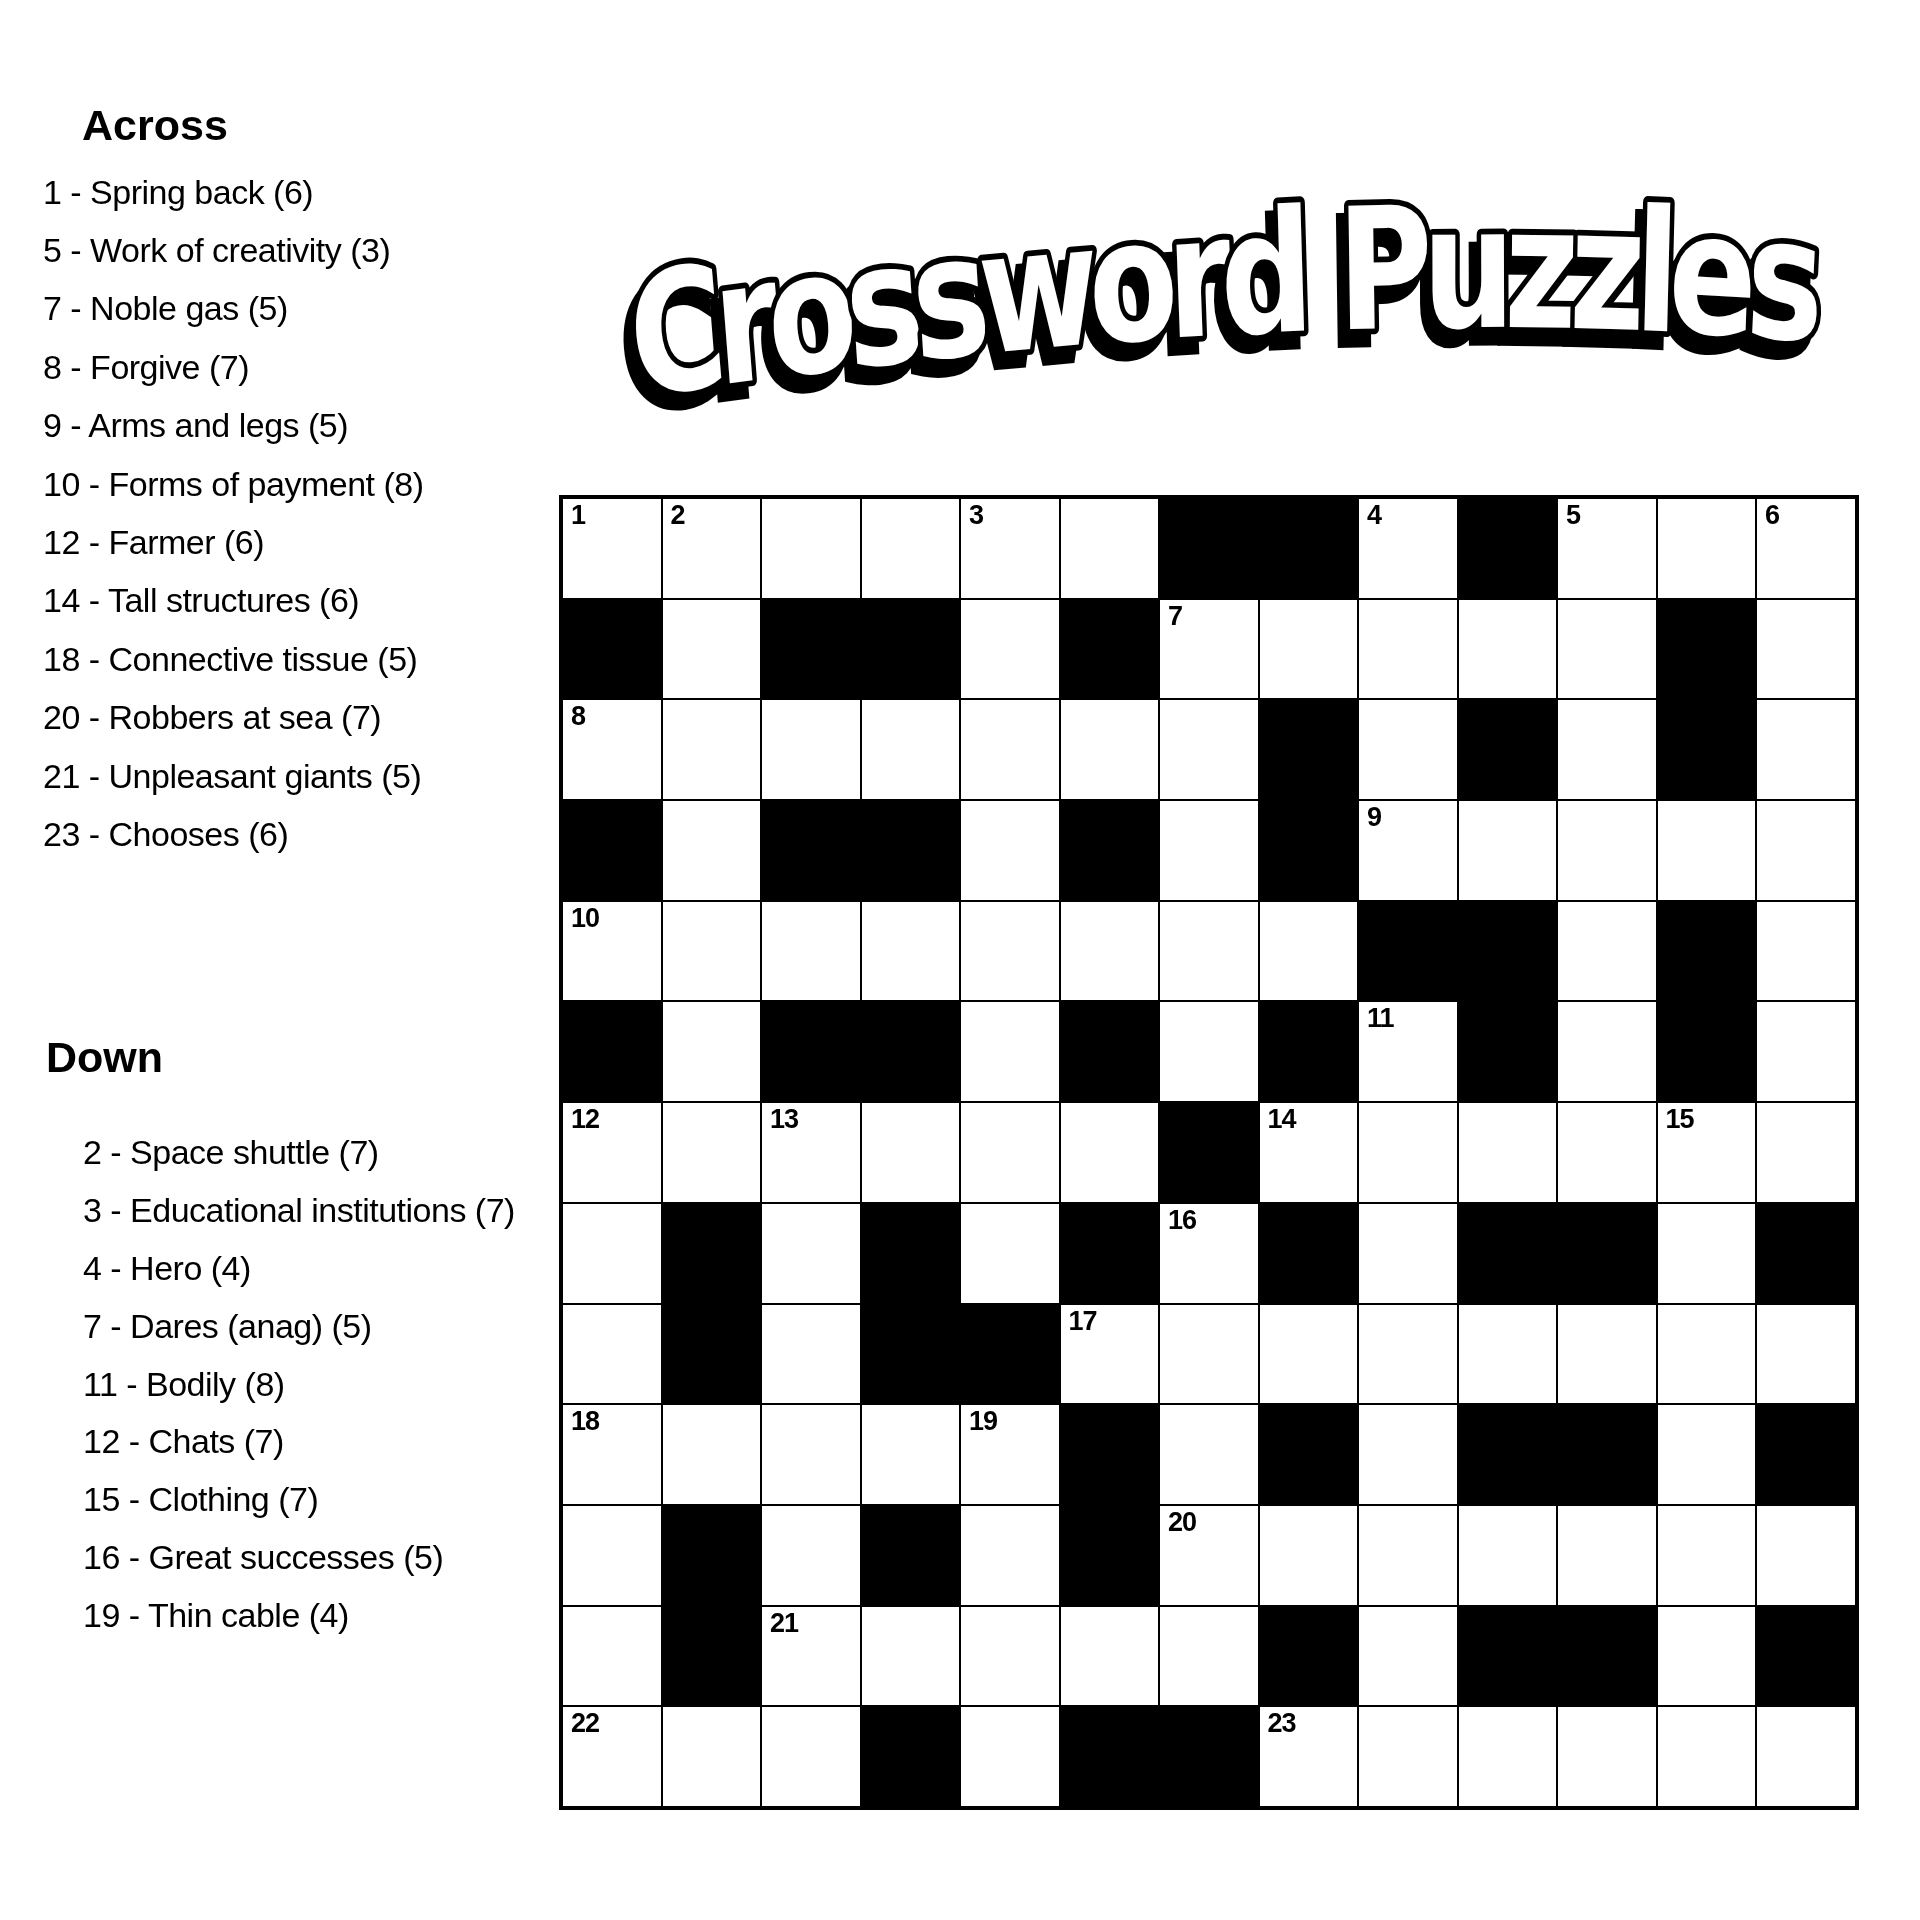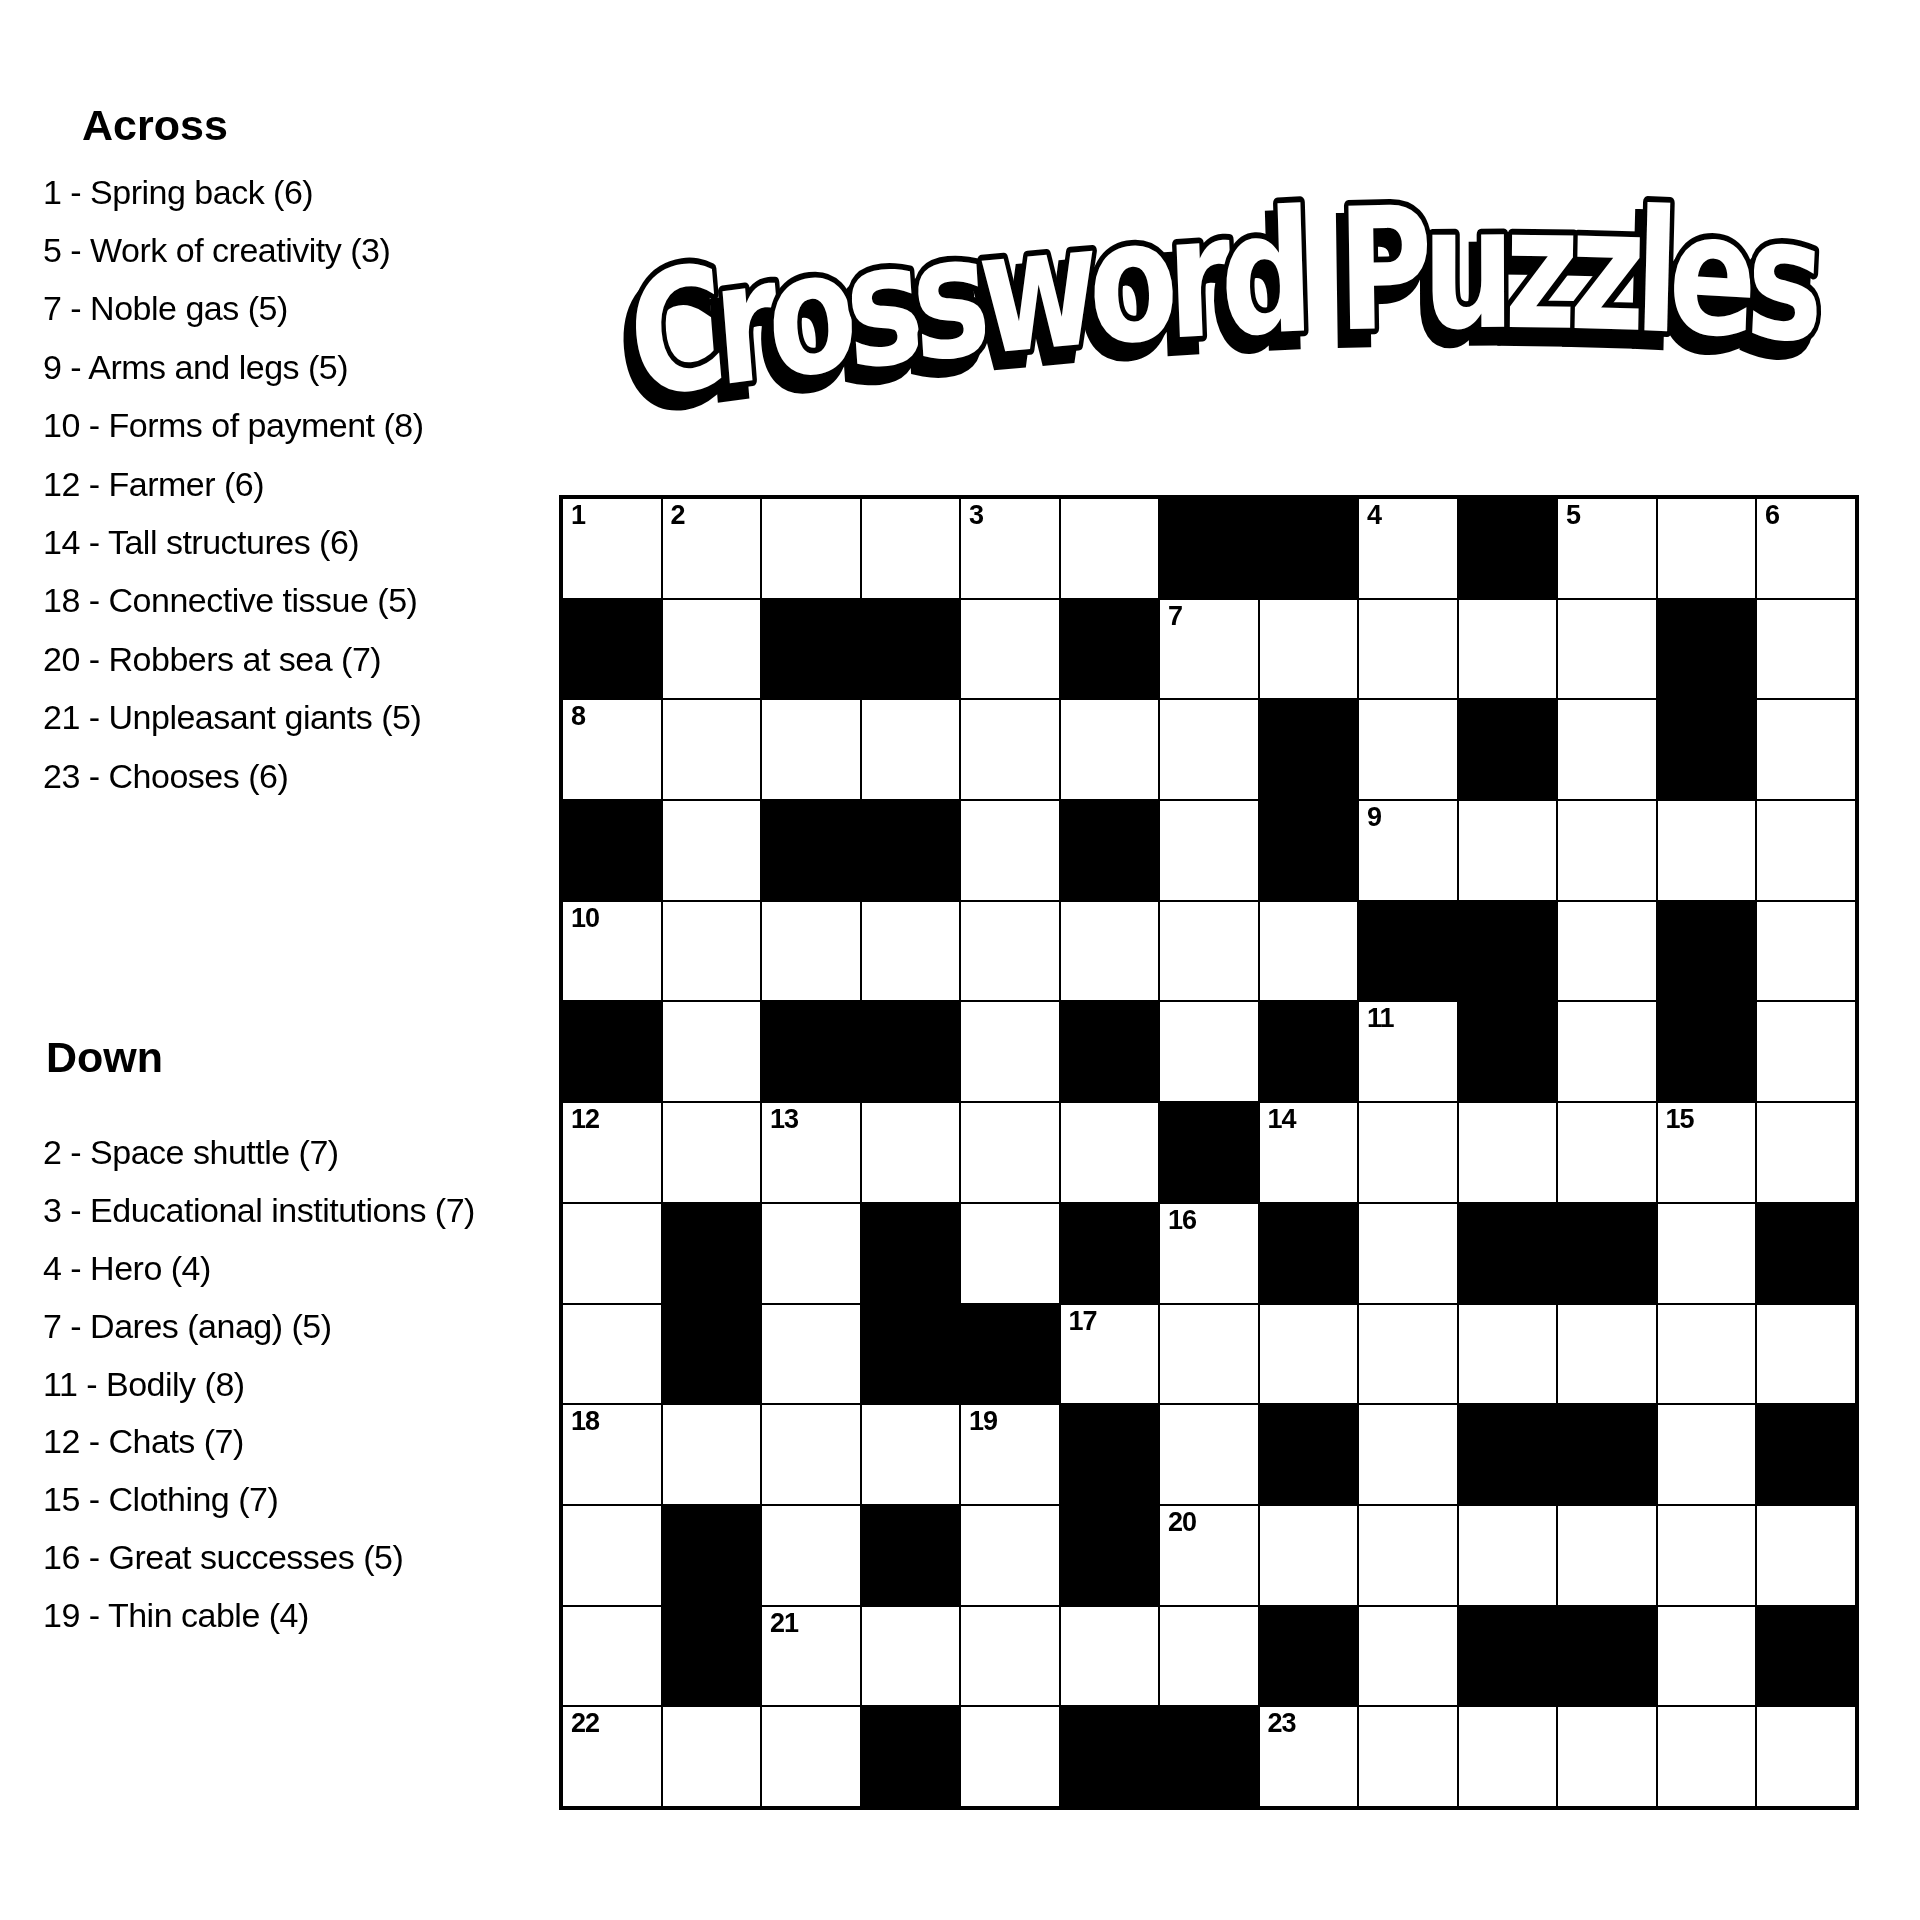--- a/index.html
+++ b/index.html
@@ -18,21 +18,21 @@
   .title-shadow{fill:#000;stroke:#000;stroke-width:9px;}
   .title-main{fill:#fff;stroke:#000;stroke-width:9px;paint-order:stroke fill;stroke-linejoin:round;}
   
   .section-heading{
     position:absolute;font-weight:bold;font-size:43px;line-height:50px;white-space:nowrap;
   }
   #across-heading{left:82px;top:100px;}
   #down-heading{left:46px;top:1032px;}
   .clue-list{position:absolute;left:43px;font-size:34px;letter-spacing:-0.5px;}
   #across-clues{top:163px;}
-  #down-clues{top:1124px;}
+  #down-clues{top:1124px;margin-left:40px;}
   .clue-line{height:58.4px;display:flex;align-items:center;white-space:nowrap;}
   #down-clues .clue-line{height:57.8px;}
   
   .grid{
     position:absolute;left:559px;top:495px;
     display:grid;grid-template-columns:repeat(13,99.5px);grid-auto-rows:100.7px;
     border:3px solid #000;background:#fff;
   }
   .cell{
     box-sizing:border-box;border:1px solid #000;position:relative;background:#fff;
@@ -58,20 +58,21 @@
       <textPath href="#title-arc">Crossword Puzzles</textPath>
     </text>
   </g>
 </svg>
 
 <div id="across-heading" class="section-heading">Across</div>
 <div id="across-clues" class="clue-list">
     <div class="clue-line">1 - Spring back (6)</div>
     <div class="clue-line">5 - Work of creativity (3)</div>
     <div class="clue-line">7 - Noble gas (5)</div>
+    <div class="clue-line">8 - Forgive (7)</div>
     <div class="clue-line">9 - Arms and legs (5)</div>
     <div class="clue-line">10 - Forms of payment (8)</div>
     <div class="clue-line">12 - Farmer (6)</div>
     <div class="clue-line">14 - Tall structures (6)</div>
     <div class="clue-line">18 - Connective tissue (5)</div>
     <div class="clue-line">20 - Robbers at sea (7)</div>
     <div class="clue-line">21 - Unpleasant giants (5)</div>
     <div class="clue-line">23 - Chooses (6)</div>
   </div>
 

